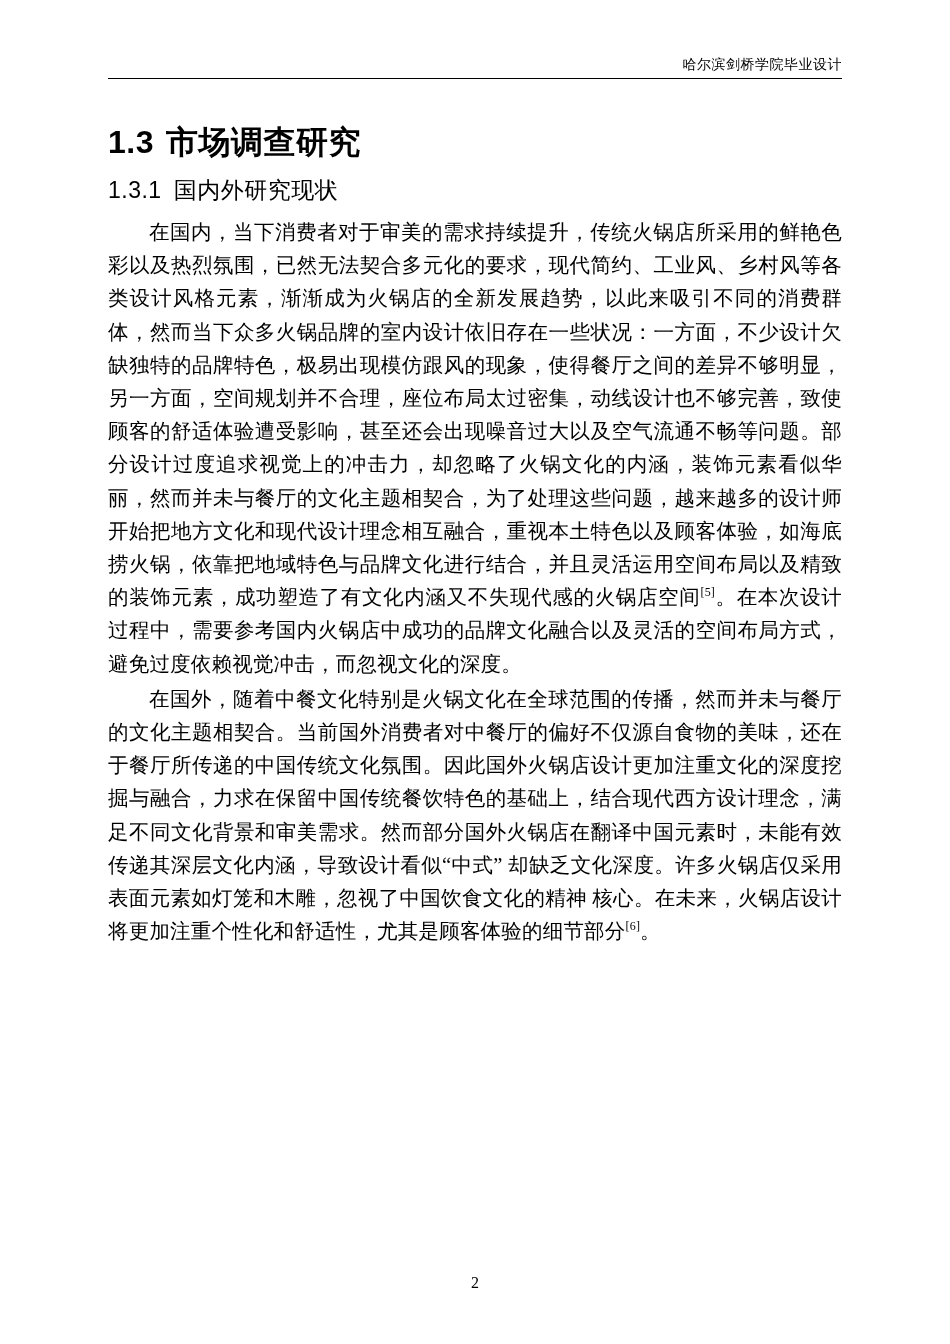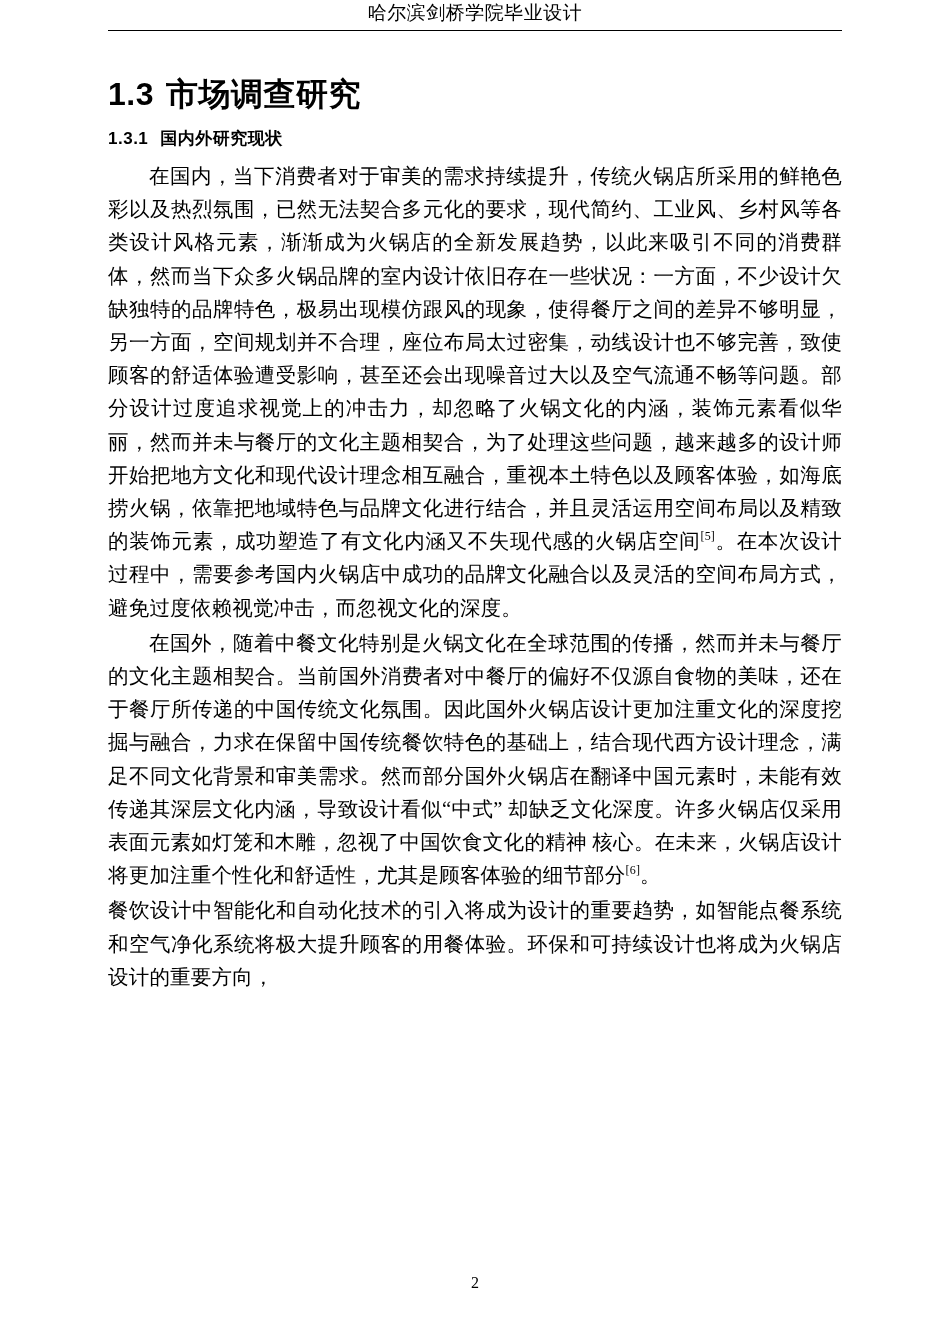--- a/index.html
+++ b/index.html
@@ -16,23 +16,24 @@
     overflow: hidden;
   }
   .page {
     width: 950px;
     height: 1344px;
     box-sizing: border-box;
     padding: 0 108px;
     position: relative;
   }
   .header {
-    text-align: center;
-    font-size: 19px;
+    text-align: right;
+    font-size: 14px;
     letter-spacing: 0.5px;
+    padding-top: 56px;
     padding-bottom: 10px;
     color: #000;
   }
   .header-rule {
     border-bottom: 1px solid #000;
     margin-top: 4px;
   }
   .content {
     padding-top: 16px;
   }
@@ -48,22 +49,22 @@
     text-indent: 2em;
   }
   h2.sec-heading {
     font-size: 32px;
     font-weight: bold;
     margin: 16px 0 10px 0;
     letter-spacing: 0.5px;
     font-family: "Liberation Sans", "DejaVu Sans", sans-serif;
   }
   h3.subsec-heading {
-    font-size: 17px;
-    font-weight: bold;
+    font-size: 23px;
+    font-weight: normal;
     margin: 2px 0 10px 0;
     letter-spacing: 0.5px;
     font-family: "Liberation Sans", "DejaVu Sans", sans-serif;
   }
   .sec-num {
     display: inline-block;
     margin-right: 12px;
   }
   sup.ref {
     font-size: 12px;
@@ -93,21 +94,20 @@
 
 
     <h2 class="sec-heading"><span class="sec-num">1.3</span><span>市场调查研究</span></h2>
 
     <h3 class="subsec-heading"><span class="sec-num">1.3.1</span><span>国内外研究现状</span></h3>
 
     <p class="body-text indent"><span>在国内，当下消费者对于审美的需求持续提升，传统火锅店所采用的鲜艳色彩以及热烈氛围，已然无法契合多元化的要求，现代简约、工业风、乡村风等各类设计风格元素，渐渐成为火锅店的全新发展趋势，以此来吸引不同的消费群体，然而当下众多火锅品牌的室内设计依旧存在一些状况：一方面，不少设计欠缺独特的品牌特色，极易出现模仿跟风的现象，使得餐厅之间的差异不够明显，另一方面，空间规划并不合理，座位布局太过密集，动线设计也不够完善，致使顾客的舒适体验遭受影响，甚至还会出现噪音过大以及空气流通不畅等问题。部分设计过度追求视觉上的冲击力，却忽略了火锅文化的内涵，装饰元素看似华丽，然而并未与餐厅的文化主题相契合，为了处理这些问题，越来越多的设计师开始把地方文化和现代设计理念相互融合，重视本土特色以及顾客体验，如海底捞火锅，依靠把地域特色与品牌文化进行结合，并且灵活运用空间布局以及精致的装饰元素，成功塑造了有文化内涵又不失现代感的火锅店空间</span><sup class="ref">[5]</sup><span>。在本次设计过程中，需要参考国内火锅店中成功的品牌文化融合以及灵活的空间布局方式，避免过度依赖视觉冲击，而忽视文化的深度。</span></p>
 
     <p class="body-text indent"><span>在国外，随着中餐文化特别是火锅文化在全球范围的传播，然而并未与餐厅的文化主题相契合。当前国外消费者对中餐厅的偏好不仅源自食物的美味，还在于餐厅所传递的中国传统文化氛围。因此国外火锅店设计更加注重文化的深度挖掘与融合，力求在保留中国传统餐饮特色的基础上，结合现代西方设计理念，满足不同文化背景和审美需求。然而部分国外火锅店在翻译中国元素时，未能有效传递其深层文化内涵，导致设计看似“中式” 却缺乏文化深度。许多火锅店仅采用表面元素如灯笼和木雕，忽视了中国饮食文化的精神 核心。在未来，火锅店设计将更加注重个性化和舒适性，尤其是顾客体验的细节部分</span><sup class="ref">[6]</sup><span>。</span></p>
 
-    <p class="body-text"><span>餐饮设计中智能化和自动化技术的引入将成为设计的重要趋势，如智能点餐系统和空气净化系统将极大提升顾客的用餐体验。环保和可持续设计也将成为火锅店设计的重要方向，</span></p>
 
   </div>
 
   <div class="footer">
     <span>2</span>
   </div>
 
 </div>
 
 </body></html>

